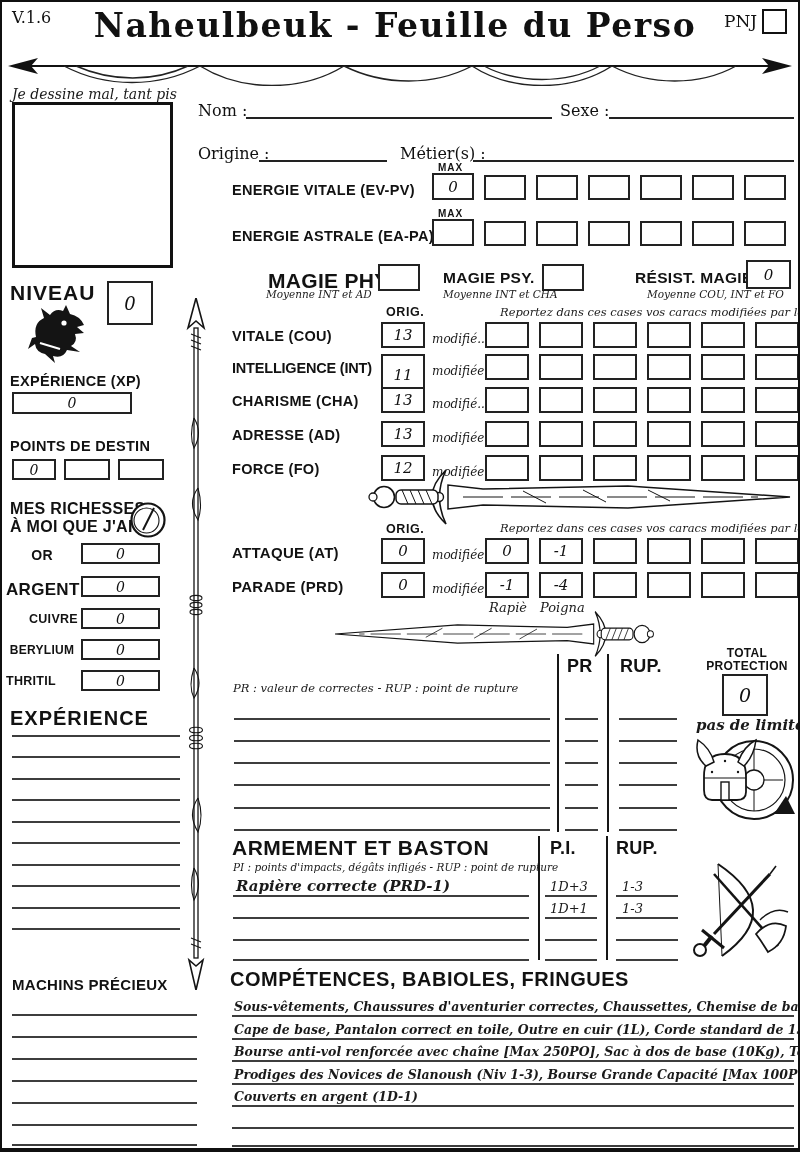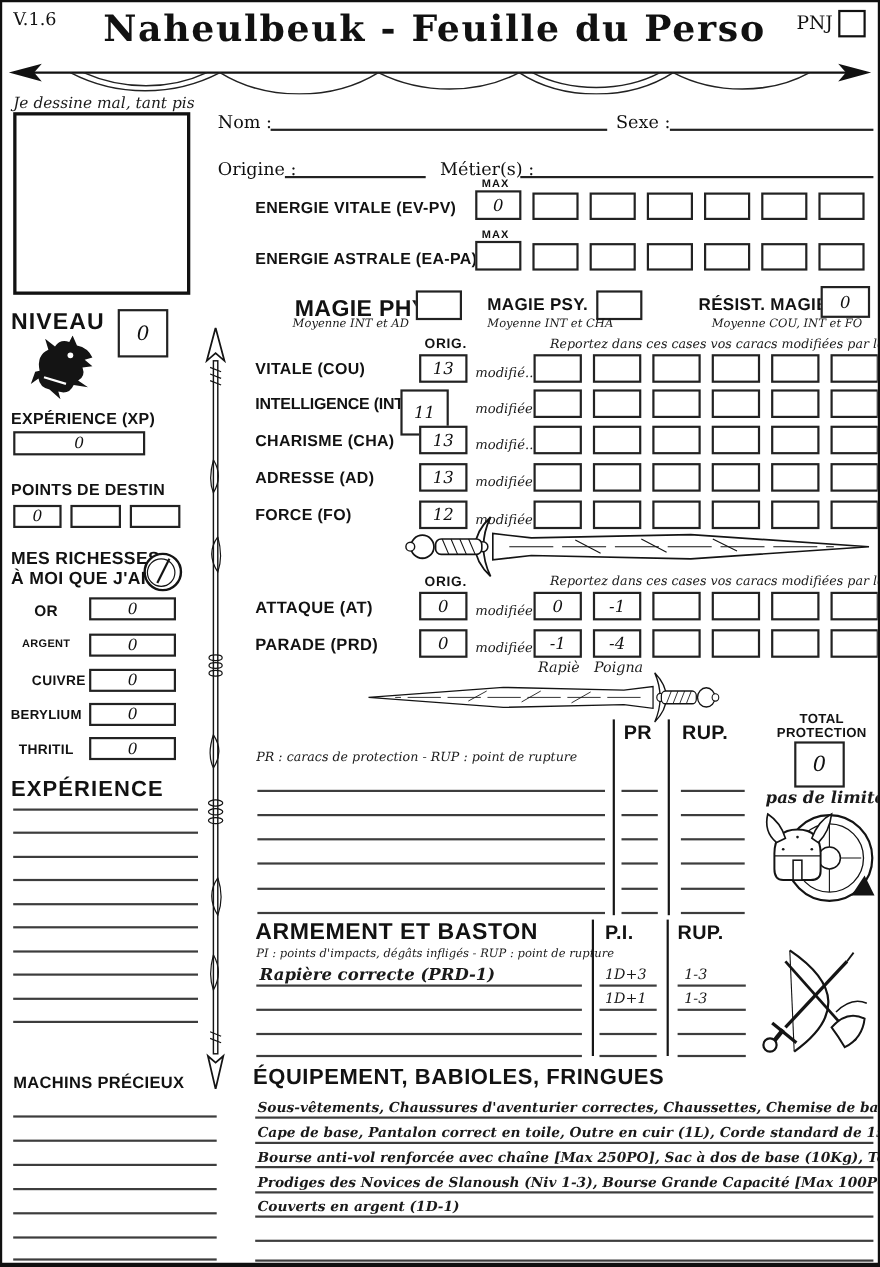--- a/index.html
+++ b/index.html
@@ -69,27 +69,27 @@
   <div class="abs" style="left:127px;top:499px;width:38px;height:38px;">
     <svg width="38" height="38" viewBox="0 0 38 38">
       <circle cx="19" cy="19" r="16.5" fill="#fff" stroke="#141414" stroke-width="2.2"></circle>
       <circle cx="17.5" cy="19.5" r="12.5" fill="none" stroke="#141414" stroke-width="1.1"></circle>
       <path d="M25,7 L14,29" stroke="#141414" stroke-width="2" fill="none"></path>
     </svg>
   </div>
 
   <div class="abs hb" style="left:4px;top:545px;width:72px;text-align:center;font-size:14px;">OR</div>
   <div class="bx" style="left:79px;top:541px;width:79px;height:21px;font-size:14px;">0</div>
-  <div class="abs hb" style="left:4px;top:578px;width:72px;text-align:center;font-size:10px;">ARGENT</div>
+  <div class="abs hb" style="left:4px;top:578px;width:72px;text-align:center;font-size:17px;">ARGENT</div>
   <div class="bx" style="left:79px;top:574px;width:79px;height:21px;font-size:14px;">0</div>
   <div class="abs hb" style="left:4px;top:610px;width:72px;text-align:right;font-size:12.5px;">CUIVRE</div>
   <div class="bx" style="left:79px;top:606px;width:79px;height:21px;font-size:14px;">0</div>
   <div class="abs hb" style="left:4px;top:641px;width:72px;text-align:center;font-size:12px;">BERYLIUM</div>
   <div class="bx" style="left:79px;top:637px;width:79px;height:21px;font-size:14px;">0</div>
-  <div class="abs hb" style="left:4px;top:672px;width:72px;text-align:center;font-size:12.5px;">THRITIL</div>
+  <div class="abs hb" style="left:4px;top:672px;width:72px;font-size:12.5px;">THRITIL</div>
   <div class="bx" style="left:79px;top:668px;width:79px;height:21px;font-size:14px;">0</div>
 
   <div class="abs hb" style="left:8px;top:705px;font-size:20px;letter-spacing:1px;">EXPÉRIENCE</div>
   <div class="ln" style="left:10px;top:733px;width:168px;"></div>
   <div class="ln" style="left:10px;top:754px;width:168px;"></div>
   <div class="ln" style="left:10px;top:776px;width:168px;"></div>
   <div class="ln" style="left:10px;top:797px;width:168px;"></div>
   <div class="ln" style="left:10px;top:819px;width:168px;"></div>
   <div class="ln" style="left:10px;top:840px;width:168px;"></div>
   <div class="ln" style="left:10px;top:862px;width:168px;"></div>
@@ -175,21 +175,21 @@
   <div class="bx" style="left:379px;top:320px;width:44px;height:26px;">13</div>
   <div class="abs it" style="left:430px;top:330px;font-size:12px;">modifié...</div>
   <div class="bx" style="left:483px;top:320px;width:44px;height:26px;"></div>
   <div class="bx" style="left:537px;top:320px;width:44px;height:26px;"></div>
   <div class="bx" style="left:591px;top:320px;width:44px;height:26px;"></div>
   <div class="bx" style="left:645px;top:320px;width:44px;height:26px;"></div>
   <div class="bx" style="left:699px;top:320px;width:44px;height:26px;"></div>
   <div class="bx" style="left:753px;top:320px;width:44px;height:26px;"></div>
 
   <div class="abs hb" style="left:230px;top:358px;font-size:14.5px;letter-spacing:-.2px;">INTELLIGENCE (INT)</div>
-  <div class="bx" style="left:362px;top:352px;width:44px;height:42px;">11</div>
+  <div class="bx" style="left:379px;top:352px;width:44px;height:42px;">11</div>
   <div class="abs it" style="left:430px;top:362px;font-size:12px;">modifiée...</div>
   <div class="bx" style="left:483px;top:352px;width:44px;height:26px;"></div>
   <div class="bx" style="left:537px;top:352px;width:44px;height:26px;"></div>
   <div class="bx" style="left:591px;top:352px;width:44px;height:26px;"></div>
   <div class="bx" style="left:645px;top:352px;width:44px;height:26px;"></div>
   <div class="bx" style="left:699px;top:352px;width:44px;height:26px;"></div>
   <div class="bx" style="left:753px;top:352px;width:44px;height:26px;"></div>
 
   <div class="abs hb" style="left:230px;top:391px;font-size:14.5px;">CHARISME (CHA)</div>
   <div class="bx" style="left:379px;top:385px;width:44px;height:26px;">13</div>
@@ -272,21 +272,21 @@
         <path d="M128,2 Q100,29 128,56 Q115,29 128,2 Z" stroke-width="1.6"></path>
         <circle cx="121" cy="29" r="4.5" stroke-width="1.4"></circle>
         <rect x="78" y="22" width="42" height="14" rx="5" stroke-width="1.5"></rect>
         <path d="M84,22 L90,36 M92,22 L98,36 M100,22 L106,36 M108,22 L114,36" stroke-width="1" fill="none"></path>
         <circle cx="66" cy="29" r="10.5" stroke-width="1.6"></circle>
         <circle cx="55" cy="29" r="4" stroke-width="1.3"></circle>
       </g>
     </svg>
   </div>
 
-  <div class="abs it" style="left:231px;top:679px;font-size:11.5px;">PR : caracs de protection - RUP : point de rupture</div>
+  <div class="abs it" style="left:231px;top:679px;font-size:11.5px;">PR : valeur de correctes - RUP : point de rupture</div>
   <div class="abs hb" style="left:565px;top:654px;font-size:18px;">PR</div>
   <div class="abs hb" style="left:618px;top:654px;font-size:18px;">RUP.</div>
   <div class="vbar" style="left:555px;top:652px;height:178px;"></div>
   <div class="vbar" style="left:605px;top:652px;height:178px;"></div>
 
   <div class="ln" style="left:232px;top:716px;width:316px;"></div>
   <div class="ln" style="left:563px;top:716px;width:33px;"></div>
   <div class="ln" style="left:617px;top:716px;width:58px;"></div>
   <div class="ln" style="left:232px;top:738px;width:316px;"></div>
   <div class="ln" style="left:563px;top:738px;width:33px;"></div>
@@ -364,21 +364,21 @@
         <path d="M12,70 L34,88" stroke-width="3"></path>
         <circle cx="10" cy="90" r="6" fill="#fff" stroke-width="2"></circle>
         <path d="M14,86 L22,76" stroke-width="4"></path>
         <path d="M24,14 L88,86" stroke-width="2.5"></path>
         <path d="M66,74 Q80,58 96,66 Q94,84 78,92 Q72,82 66,74 Z" fill="#fff" stroke-width="1.8"></path>
         <path d="M70,60 Q84,46 98,52" stroke-width="1.4"></path>
       </g>
     </svg>
   </div>
 
-  <div class="abs hb" style="left:228px;top:966px;font-size:20px;letter-spacing:.5px;">ÉQUIPEMENT, BABIOLES, FRINGUES</div>
+  <div class="abs hb" style="left:228px;top:966px;font-size:20px;letter-spacing:.5px;">COMPÉTENCES, BABIOLES, FRINGUES</div>
 
   <div class="abs it" style="left:232px;top:997px;font-size:12.5px;font-weight:700;">Sous-vêtements, Chaussures d'aventurier correctes, Chaussettes, Chemise de base</div>
   <div class="ln" style="left:230px;top:1013px;width:562px;"></div>
   <div class="abs it" style="left:232px;top:1020px;font-size:12.5px;font-weight:700;">Cape de base, Pantalon correct en toile, Outre en cuir (1L), Corde standard de 15 mètres</div>
   <div class="ln" style="left:230px;top:1036px;width:562px;"></div>
   <div class="abs it" style="left:232px;top:1042px;font-size:12.5px;font-weight:700;">Bourse anti-vol renforcée avec chaîne [Max 250PO], Sac à dos de base (10Kg), Torche (1H)</div>
   <div class="ln" style="left:230px;top:1058px;width:562px;"></div>
   <div class="abs it" style="left:232px;top:1065px;font-size:12.5px;font-weight:700;">Prodiges des Novices de Slanoush (Niv 1-3), Bourse Grande Capacité [Max 100PO]</div>
   <div class="ln" style="left:230px;top:1081px;width:562px;"></div>
   <div class="abs it" style="left:232px;top:1087px;font-size:12.5px;font-weight:700;">Couverts en argent (1D-1)</div>

